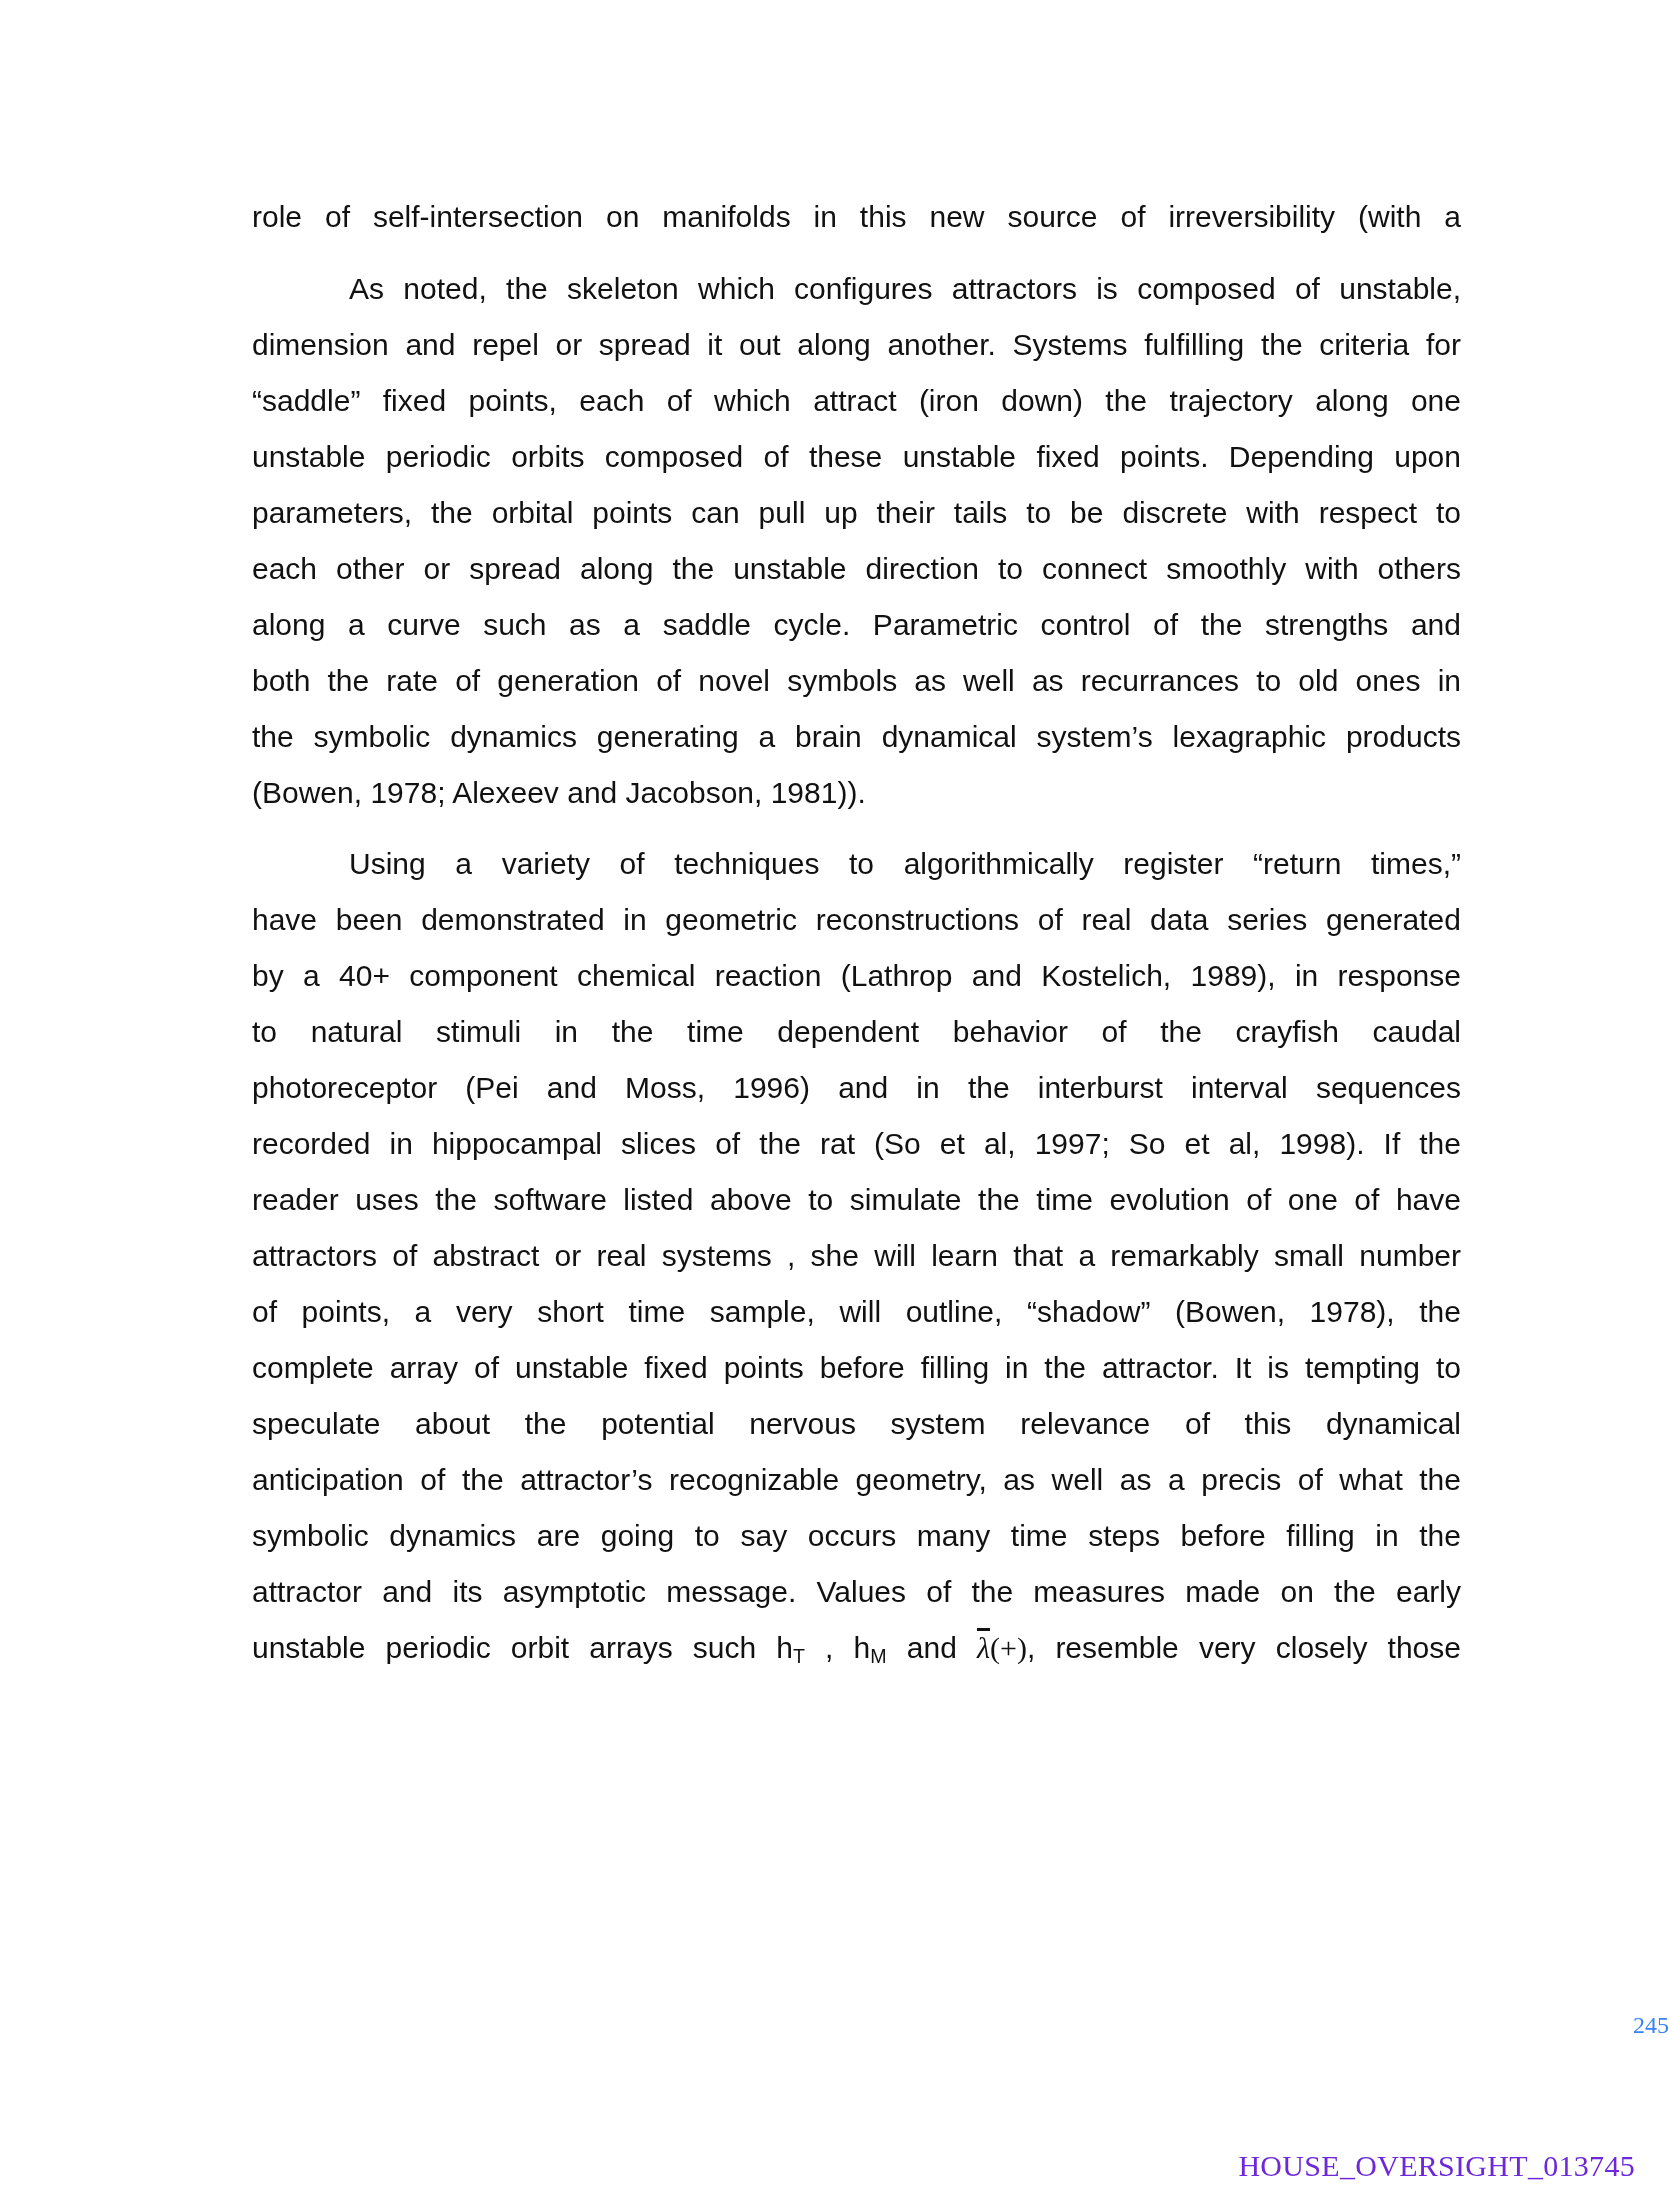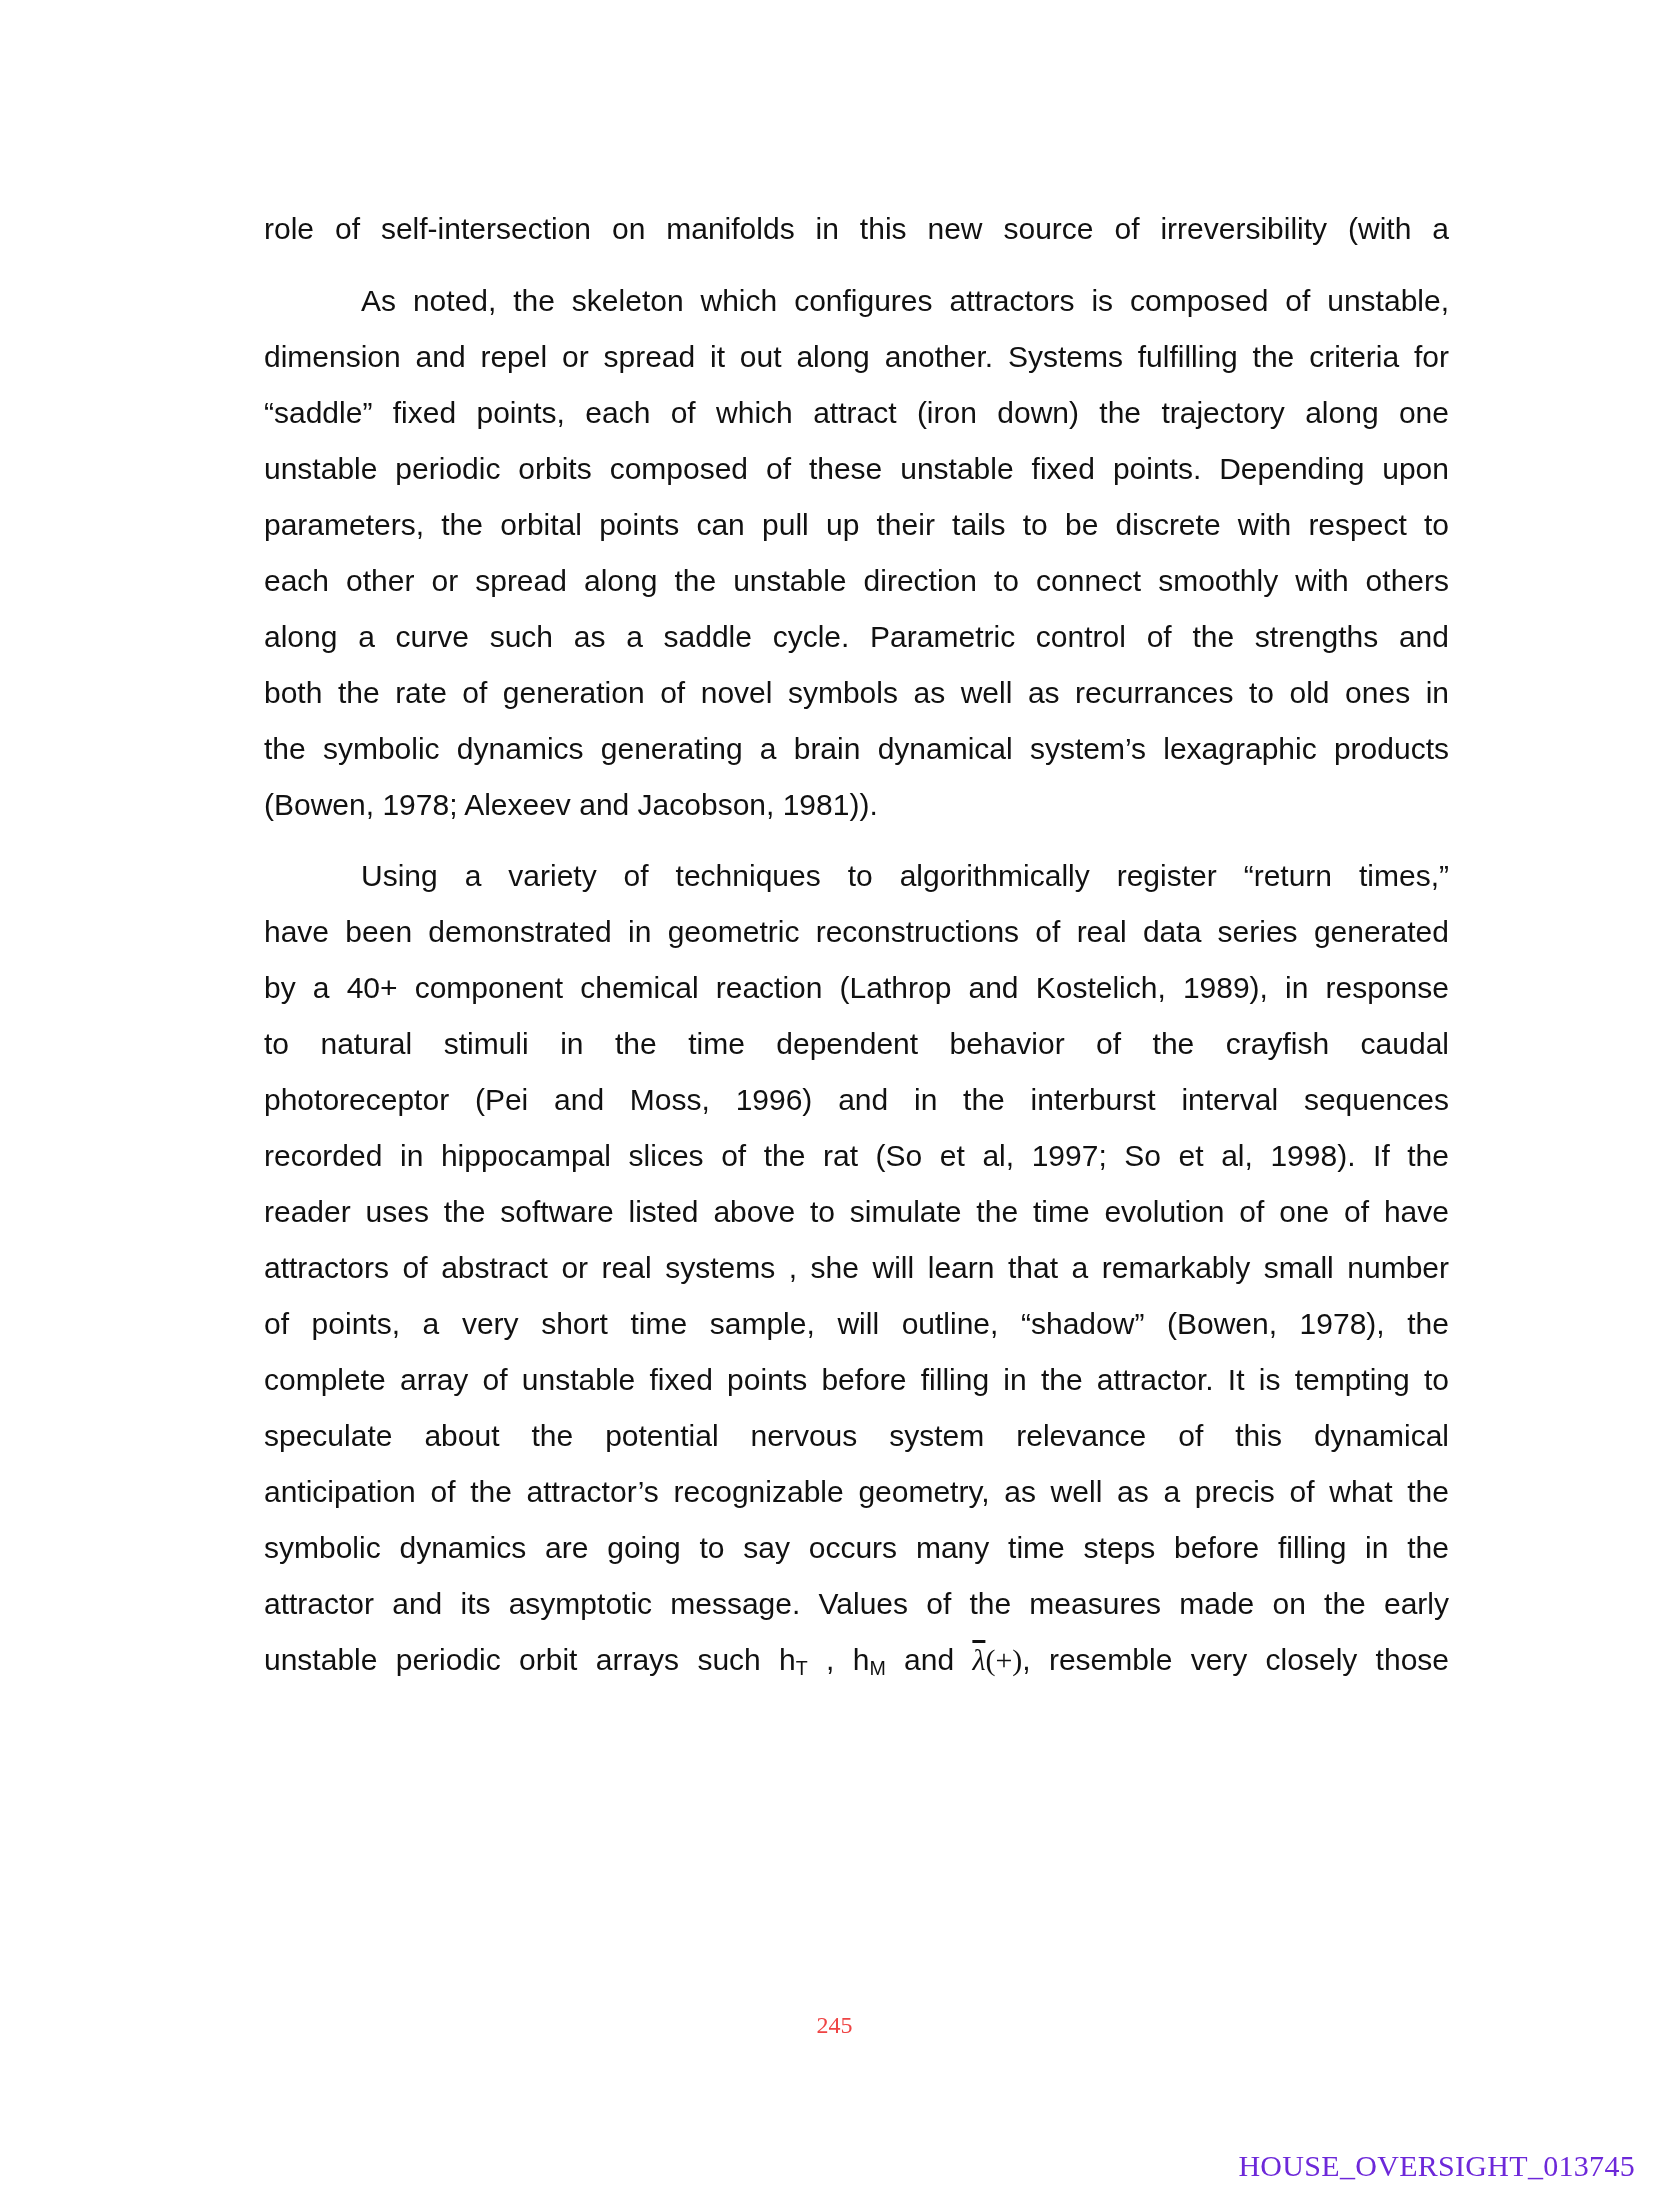--- a/index.html
+++ b/index.html
@@ -4,30 +4,30 @@
 <style>
   html, body { margin: 0; padding: 0; background: #ffffff; }
   body { width: 1669px; height: 2205px; position: relative; overflow: hidden; }
   .page { position: absolute; left: 0; top: 0; width: 1669px; height: 2205px; background: #fff; }
   .body-text {
     position: absolute; left: 252px; top: 189px; width: 1209px;
     font-family: "Liberation Sans", sans-serif;
     font-size: 30px; line-height: 56px; color: #111;
     text-align: justify;
   }
-  .para { margin: 12px; text-align: justify; }
+  .para { margin: 0; text-align: justify; }
   .para + .para { margin-top: 15.7px; }
   .line { display: block; text-align: justify; text-align-last: justify; white-space: nowrap; }
   .line.last { text-align-last: left; }
   sub { font-size: 19.6px; vertical-align: -5.2px; line-height: 0; }
   .lam { font-family: "Liberation Serif", serif; font-style: italic; text-decoration: overline; }
   .paren { font-family: "Liberation Serif", serif; }
   .page-number {
-    position: absolute; left: 0; width: 1669px; top: 2012px; text-align: center;
-    font-family: "Liberation Serif", serif; font-size: 24px; color: #ef4444;
+    position: absolute; left: 0; width: 1669px; top: 2012px; text-align: right;
+    font-family: "Liberation Serif", serif; font-size: 24px; color: #3b82f6;
   }
   .bates {
     position: absolute; right: 34px; top: 2149px;
     font-family: Liberation Serif, serif; font-size: 30px; color: #6d28d9; letter-spacing: 0.3px;
   }
 </style>
 </head>
 <body>
 
 <div class="page">

